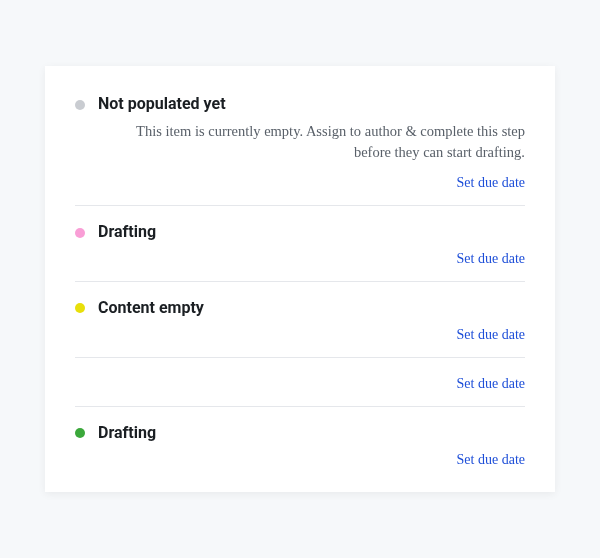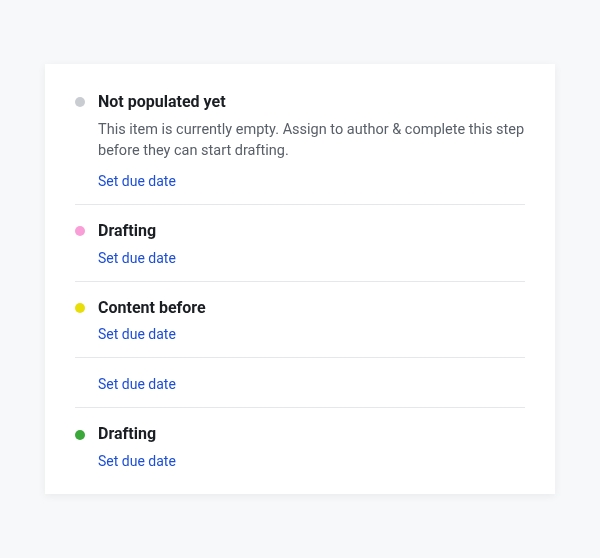--- a/index.html
+++ b/index.html
@@ -14,20 +14,21 @@
       height: 558px;
       display: flex;
       align-items: center;
       justify-content: center;
     }
     .card {
       background: #ffffff;
       width: 510px;
       padding: 28px 30px 24px 30px;
       box-shadow: 0 2px 8px rgba(0,0,0,0.06);
+      text-align: right;
     }
     .step {
       padding: 16px 0 14px 0;
       border-bottom: 1px solid #e5e7eb;
     }
     .step:first-child {
       padding-top: 0;
     }
     .step:last-child {
       border-bottom: none;
@@ -46,20 +47,21 @@
       flex-shrink: 0;
     }
     .step-title {
       font-size: 16px;
       font-weight: 700;
       color: #1b1f23;
       line-height: 1.3;
     }
     .step-body {
       padding-left: 23px;
+      font-family: Liberation Serif, serif;
     }
     .step-description {
       font-size: 14.5px;
       color: #596069;
       line-height: 1.45;
       margin-bottom: 10px;
     }
     .step-link {
       font-size: 14px;
       color: #1d4ed8;
@@ -90,21 +92,21 @@
       <span class="step-title">Drafting</span>
     </div>
     <div class="step-body">
       <a class="step-link">Set due date</a>
     </div>
   </div>
 
   <div class="step">
     <div class="step-header">
       <span class="status-dot" style="background-color:#e8df0a"></span>
-      <span class="step-title">Content before</span>
+      <span class="step-title">Content empty</span>
     </div>
     <div class="step-body">
       <a class="step-link">Set due date</a>
     </div>
   </div>
 
   <div class="step">
     <div class="step-body">
       <a class="step-link">Set due date</a>
     </div>

